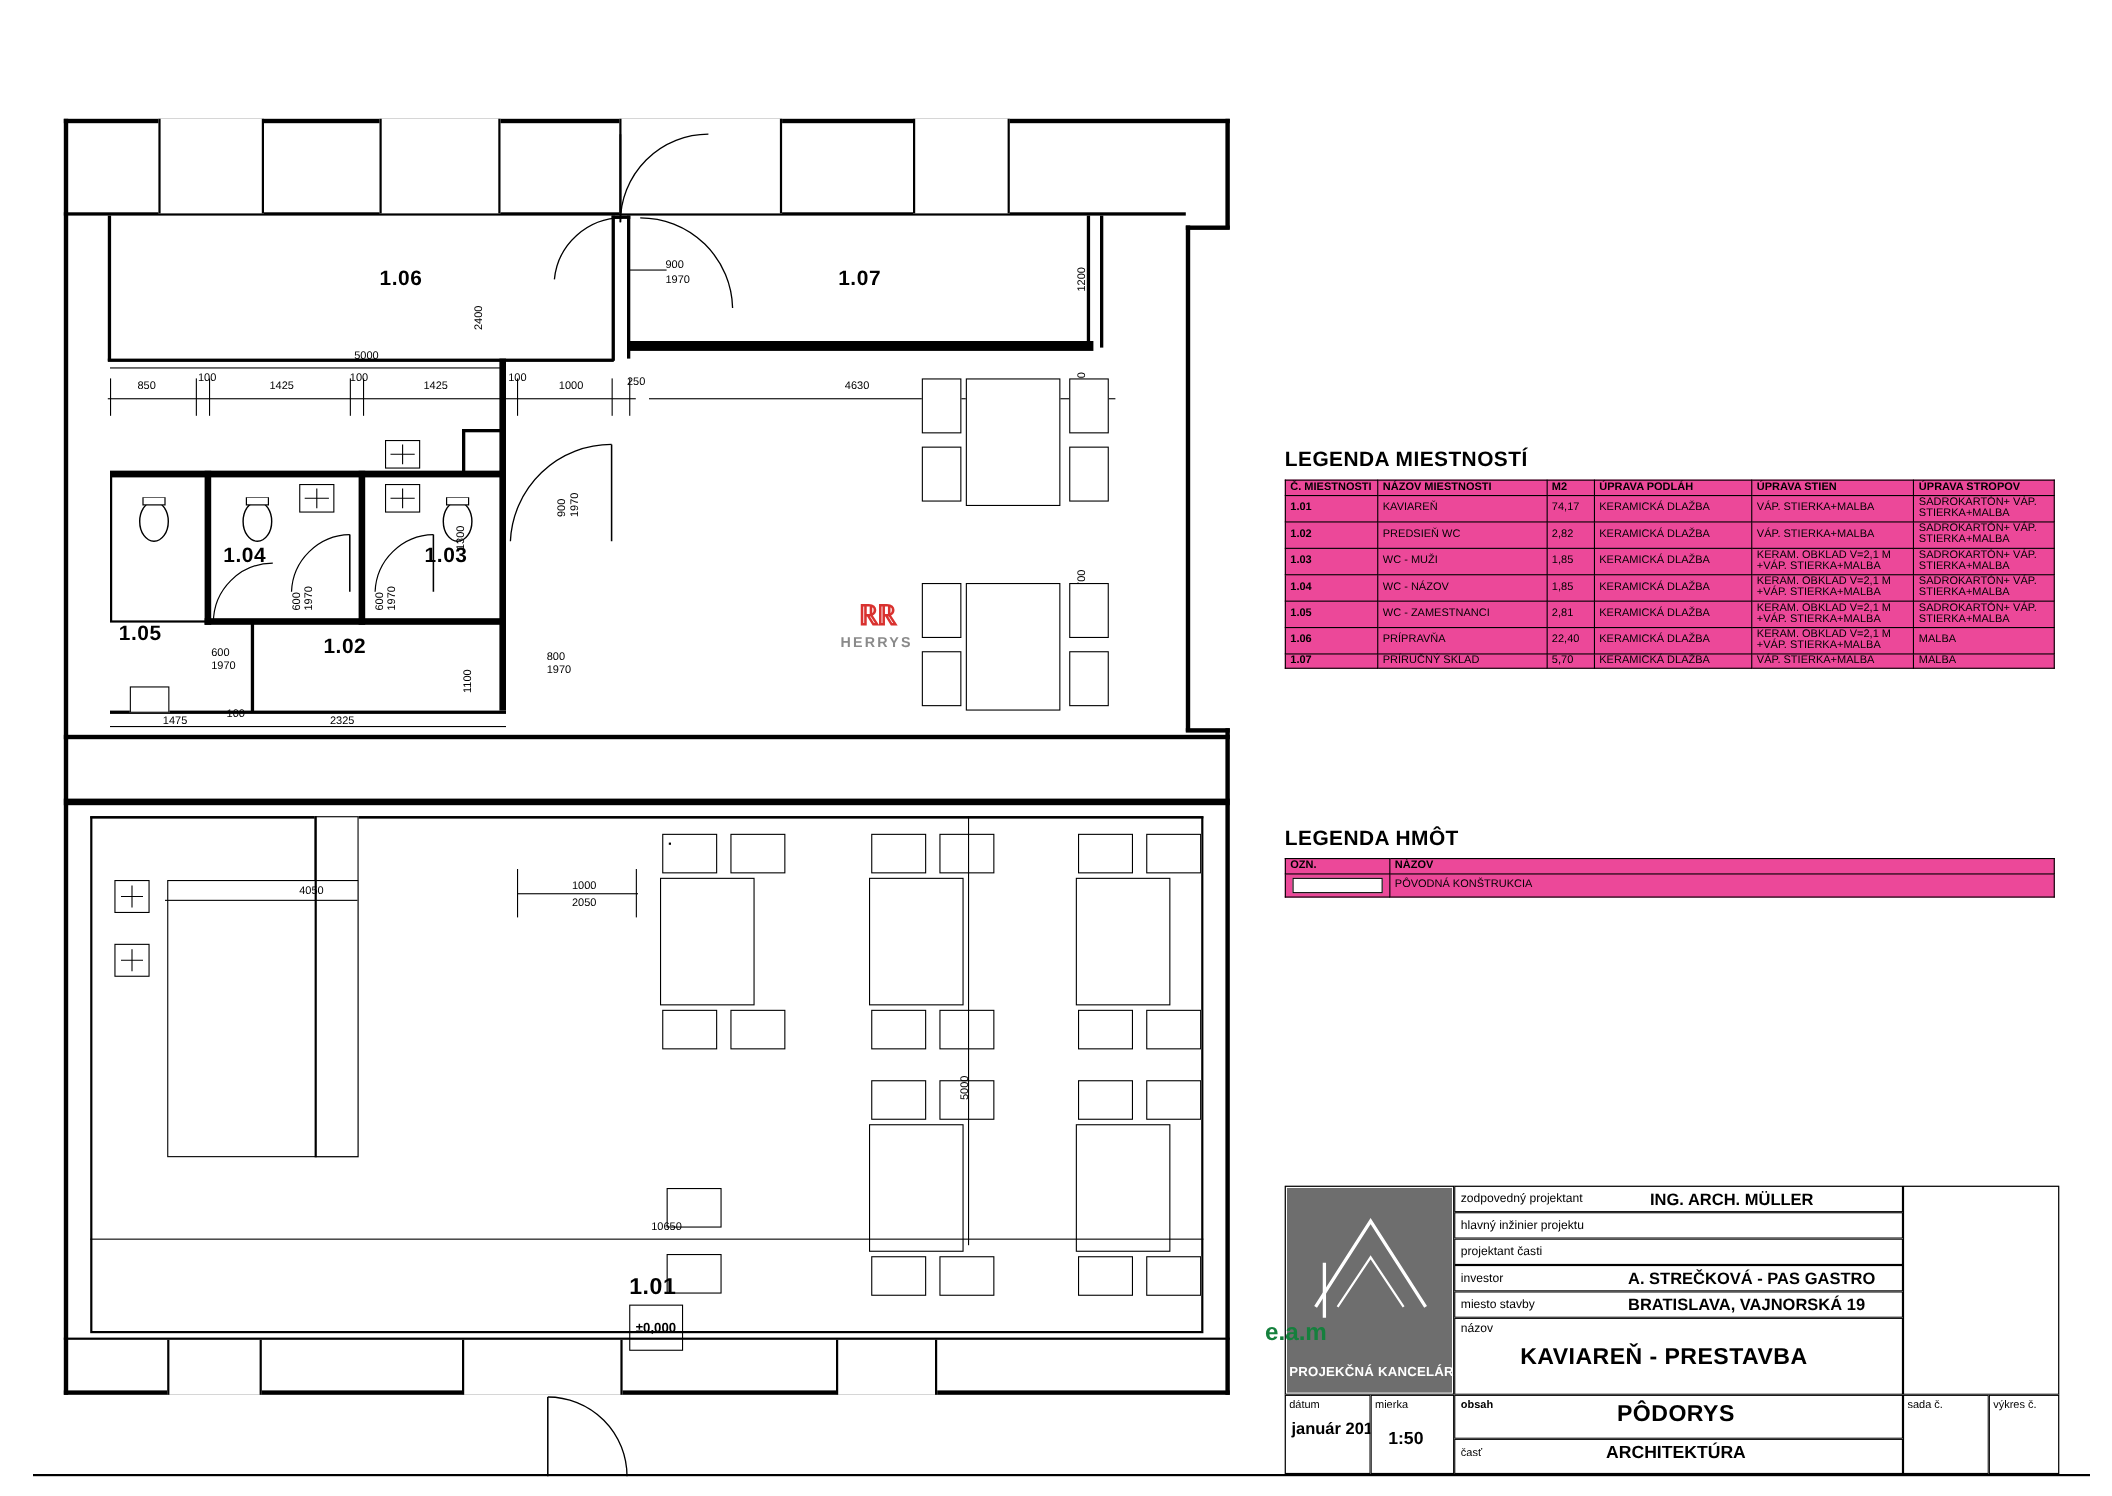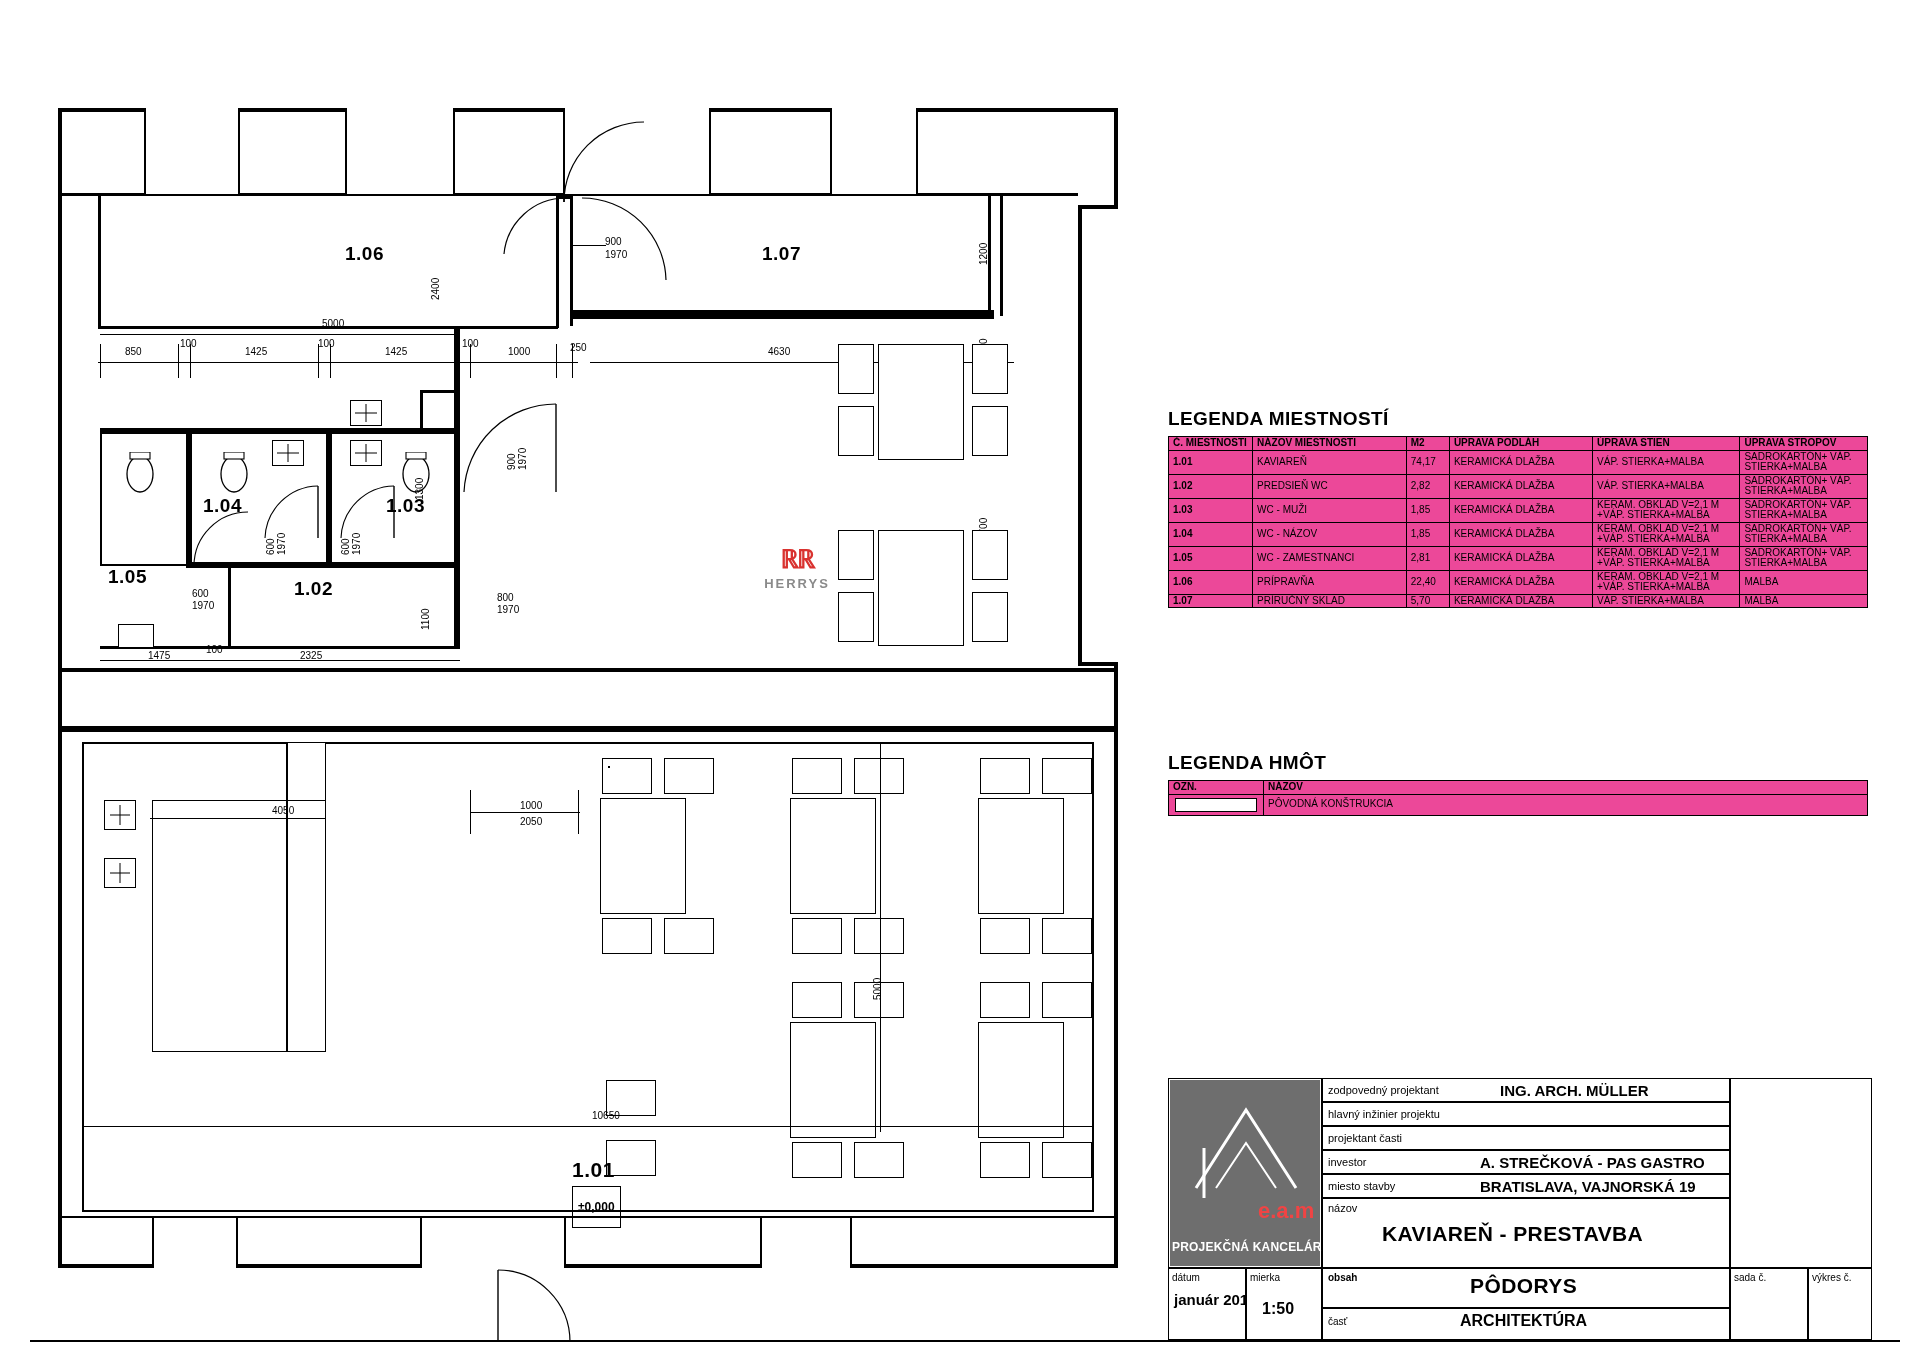--- a/index.html
+++ b/index.html
@@ -390,21 +390,21 @@
 
   <div class="tb" style="left:1168px;top:1078px;width:704px;height:262px;"></div>
 
   <div class="tb" style="left:1168px;top:1078px;width:154px;height:190px;"></div>
   <div class="logo-box" style="left:1170px;top:1080px;width:150px;height:186px;"></div>
   <svg class="abs" style="left:1176px;top:1088px;width:140px;height:120px;">
     <path d="M20,100 L70,22 L120,100" fill="none" stroke="#ffffff" stroke-width="3"></path>
     <path d="M40,100 L70,55 L100,100" fill="none" stroke="#ffffff" stroke-width="2"></path>
     <line x1="28" y1="60" x2="28" y2="110" stroke="#ffffff" stroke-width="3"></line>
   </svg>
-  <div class="abs" style="left:1258px;top:1198px;color:#ef4444;font-size:22px;font-weight:bold;">e.a.m</div>
+  <div class="abs" style="left:1150px;top:1198px;color:#15803d;font-size:22px;font-weight:bold;">e.a.m</div>
   <div class="abs" style="left:1172px;top:1240px;color:#fff;font-size:12px;font-weight:bold;letter-spacing:.2px;">PROJEKČNÁ KANCELÁRIA</div>
 
   <div class="tb" style="left:1322px;top:1078px;width:408px;height:24px;"></div>
   <div class="tb-txt" style="left:1328px;top:1084px;">zodpovedný projektant</div>
   <div class="tb-strong" style="left:1500px;top:1082px;font-size:15px;">ING. ARCH. MÜLLER</div>
 
   <div class="tb" style="left:1322px;top:1102px;width:408px;height:24px;"></div>
   <div class="tb-txt" style="left:1328px;top:1108px;">hlavný inžinier projektu</div>
 
   <div class="tb" style="left:1322px;top:1126px;width:408px;height:24px;"></div>

